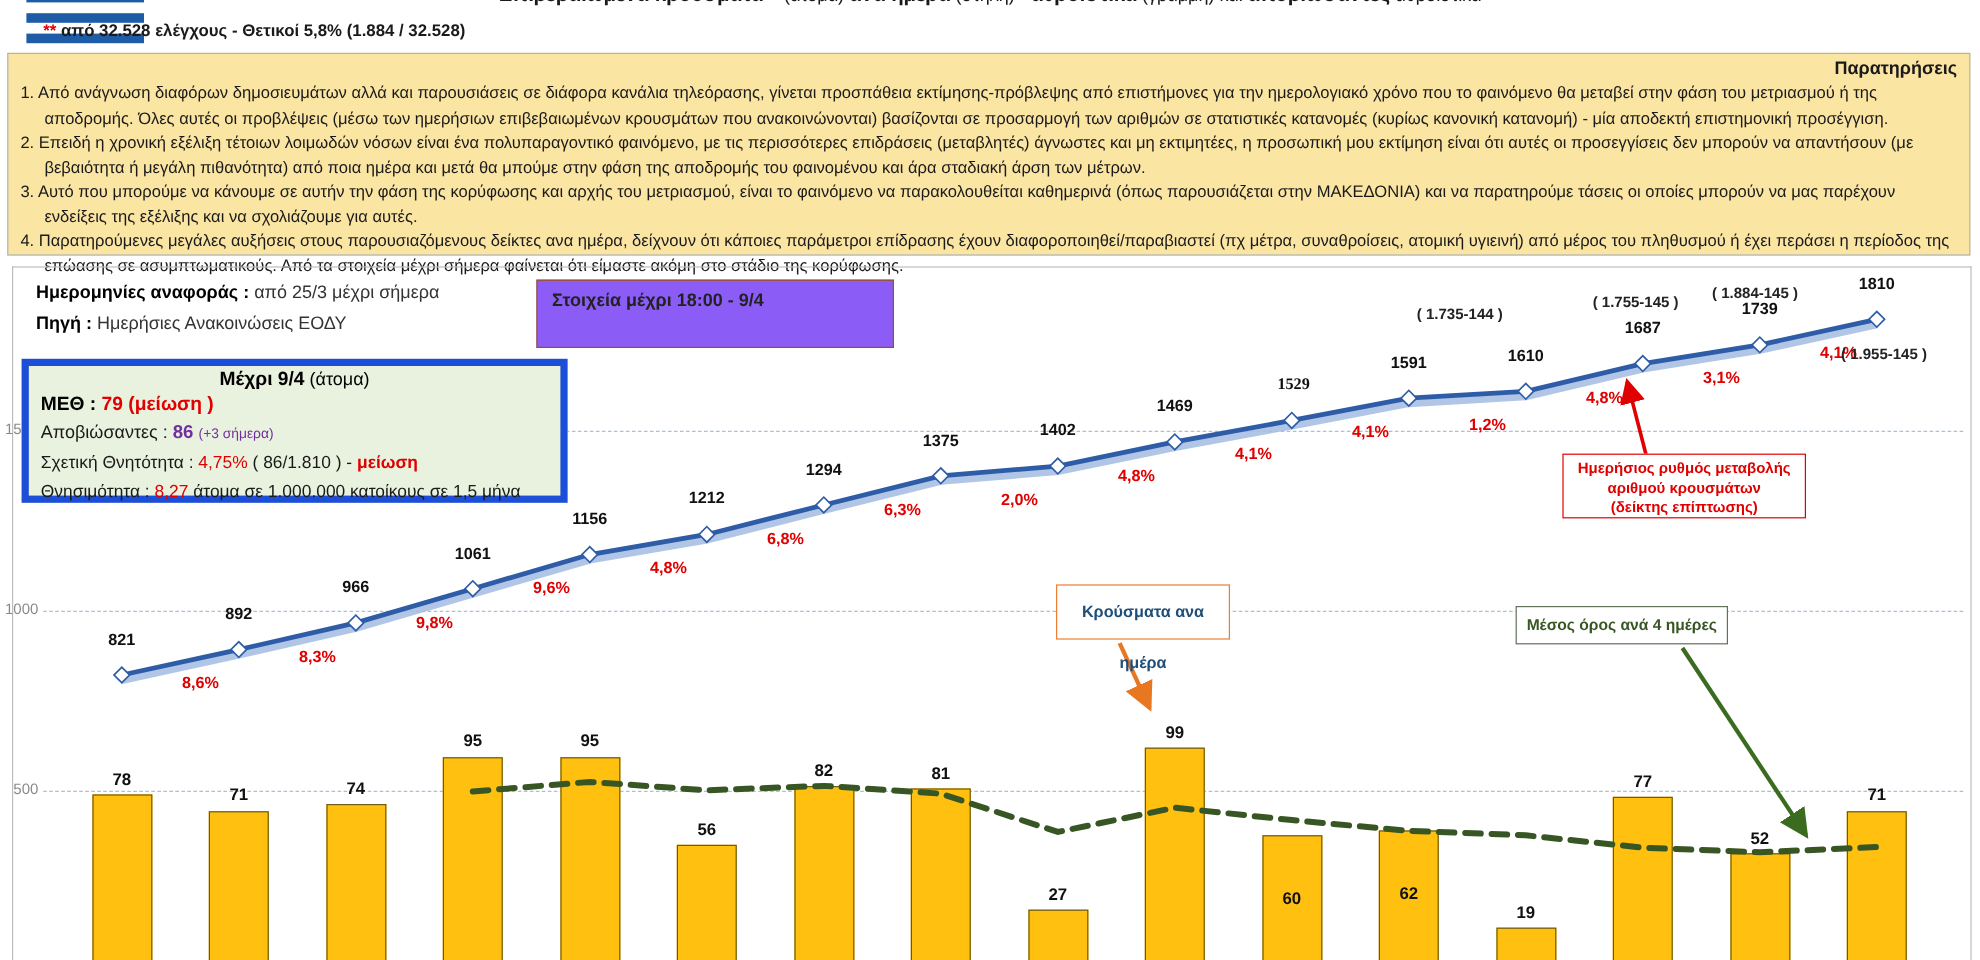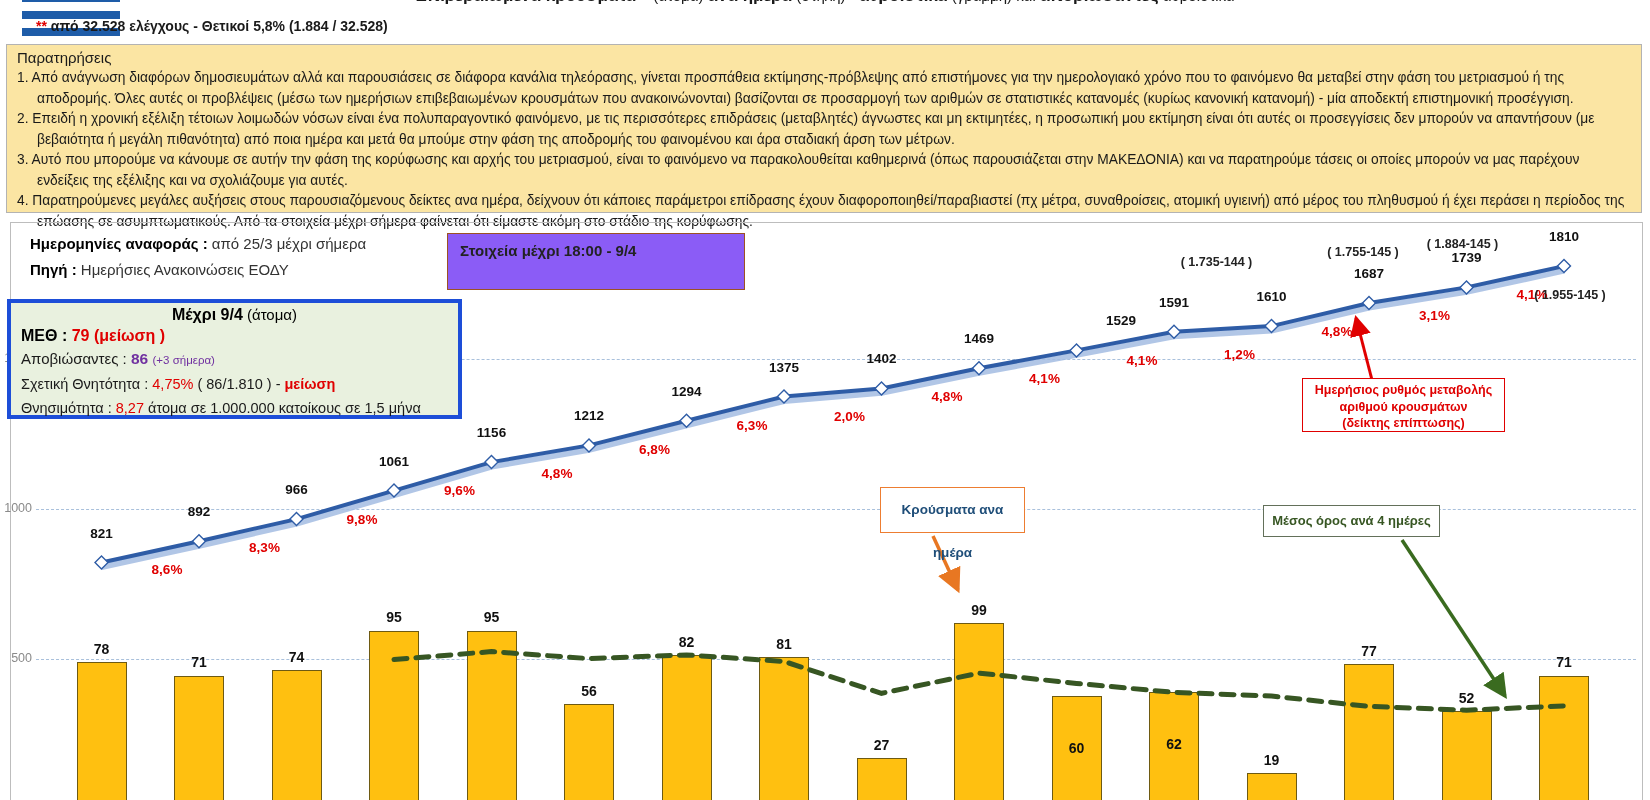--- a/index.html
+++ b/index.html
@@ -6,40 +6,40 @@
   .page{position:relative;width:1650px;height:800px;background:#ffffff;overflow:hidden;
         font-family:"Liberation Sans","DejaVu Sans",sans-serif;color:#1a1a1a;}
   
   .flag{position:absolute;left:22px;top:-6px;width:98px;}
   .flag span{display:block;height:8px;margin-bottom:9px;}
   .title-line{position:absolute;left:0;top:-14px;width:100%;text-align:center;white-space:nowrap;}
   .subtitle{position:absolute;left:0;top:17px;width:100%;text-align:left;white-space:nowrap;margin-left:36px;}
   
   .notes-box{position:absolute;left:6px;top:44px;width:1636px;height:169px;
              background:#FBE5A3;border:1px solid #b3b3b3;box-sizing:border-box;padding:4px 10px 0 10px;}
-  .notes-title{text-align:left;font-weight:normal;font-size:15px;margin-bottom:2px;}
+  .notes-title{text-align:right;font-weight:bold;font-size:15px;margin-bottom:2px;}
   .notes-item{padding-left:20px;text-indent:-20px;line-height:20.5px;font-size:13.8px;}
   
   .chart-panel{position:absolute;left:10px;top:222px;width:1633px;height:578px;
                border:1px solid #bdbdbd;border-bottom:none;box-sizing:border-box;}
   .layer{position:absolute;left:0;top:0;width:1650px;height:800px;pointer-events:none;}
   .gridline{position:absolute;height:0;border-top:1px dashed #a9c0dc;}
   .tick-label{position:absolute;width:32px;text-align:right;font-size:12.5px;color:#8a8a8a;}
   .bar{position:absolute;width:50px;background:#FFC010;border:1px solid #6e5a12;box-sizing:border-box;}
   .bar-label{position:absolute;transform:translate(-50%,-50%);font-size:14px;font-weight:bold;color:#111;}
   .val-label{position:absolute;transform:translate(-50%,-50%);font-size:13.5px;font-weight:600;color:#111;white-space:nowrap;}
   .pct-label{position:absolute;transform:translate(-50%,-50%);font-size:13.5px;font-weight:bold;color:#e00000;white-space:nowrap;}
   .extra-label{position:absolute;transform:translate(-50%,-50%);font-size:12.5px;font-weight:600;color:#222;white-space:nowrap;}
   
   .report-info{position:absolute;left:30px;top:231px;font-size:15px;line-height:26px;white-space:nowrap;}
   .status-box{position:absolute;left:447px;top:233px;width:298px;height:57px;background:#8b5cf6;
               border:1.5px solid #9c5124;box-sizing:border-box;padding:6px 12px;font-size:15px;
               font-weight:bold;line-height:21px;color:#222;white-space:nowrap;}
-  .summary-box{position:absolute;left:7px;top:299px;width:455px;height:120px;background:#E9F1DF;
-               border:4px solid #1d4ed8;box-sizing:border-box;padding:3px 10px;}
+  .summary-box{position:absolute;left:18px;top:299px;width:455px;height:120px;background:#E9F1DF;
+               border:6px solid #1d4ed8;box-sizing:border-box;padding:3px 10px;}
   .summary-title{text-align:center;white-space:nowrap;}
   .summary-row{white-space:nowrap;line-height:23px;}
   .ann-box{position:absolute;background:#fff;box-sizing:border-box;text-align:center;font-weight:bold;}
   .daily-box{left:880px;top:487px;width:145px;height:46px;border:1.5px solid #ED7D31;
              font-size:13.5px;color:#1F4E79;line-height:43px;}
   .avg-box{left:1263px;top:505px;width:177px;height:32px;border:1.5px solid #63705A;
            font-size:13px;color:#375623;line-height:29px;}
   .rate-box{left:1302px;top:378px;width:203px;height:54px;border:1.5px solid #e00000;
             font-size:12.5px;color:#e00000;line-height:16.5px;padding-top:3px;}
 </style>
@@ -150,21 +150,21 @@
       <div class="val-label" style="left: 101.5px; top: 532.5px;">821</div>
       <div class="val-label" style="left: 199px; top: 511.3px;">892</div>
       <div class="val-label" style="left: 296.5px; top: 489.1px;">966</div>
       <div class="val-label" style="left: 394px; top: 460.6px;">1061</div>
       <div class="val-label" style="left: 491.5px; top: 432.1px;">1156</div>
       <div class="val-label" style="left: 589px; top: 415.4px;">1212</div>
       <div class="val-label" style="left: 686.5px; top: 390.8px;">1294</div>
       <div class="val-label" style="left: 784px; top: 366.5px;">1375</div>
       <div class="val-label" style="left: 881.5px; top: 358.4px;">1402</div>
       <div class="val-label" style="left: 979px; top: 338.3px;">1469</div>
-      <div class="val-label" style="left: 1121px; top: 320.4px;">1529</div>
+      <div class="val-label" style="left: 1078px; top: 320.4px; font-family: Liberation Serif, serif;">1529</div>
       <div class="val-label" style="left: 1174px; top: 301.8px;">1591</div>
       <div class="val-label" style="left: 1271.5px; top: 296.1px;">1610</div>
       <div class="val-label" style="left: 1369px; top: 273px;">1687</div>
       <div class="val-label" style="left: 1466.5px; top: 257.4px;">1739</div>
       <div class="val-label" style="left: 1564px; top: 236.1px;">1810</div>
       <div class="pct-label" style="left: 167px; top: 569.3px;">8,6%</div>
       <div class="pct-label" style="left: 264.5px; top: 547.1px;">8,3%</div>
       <div class="pct-label" style="left: 362px; top: 518.6px;">9,8%</div>
       <div class="pct-label" style="left: 459.5px; top: 490.1px;">9,6%</div>
       <div class="pct-label" style="left: 557px; top: 473.4px;">4,8%</div>

